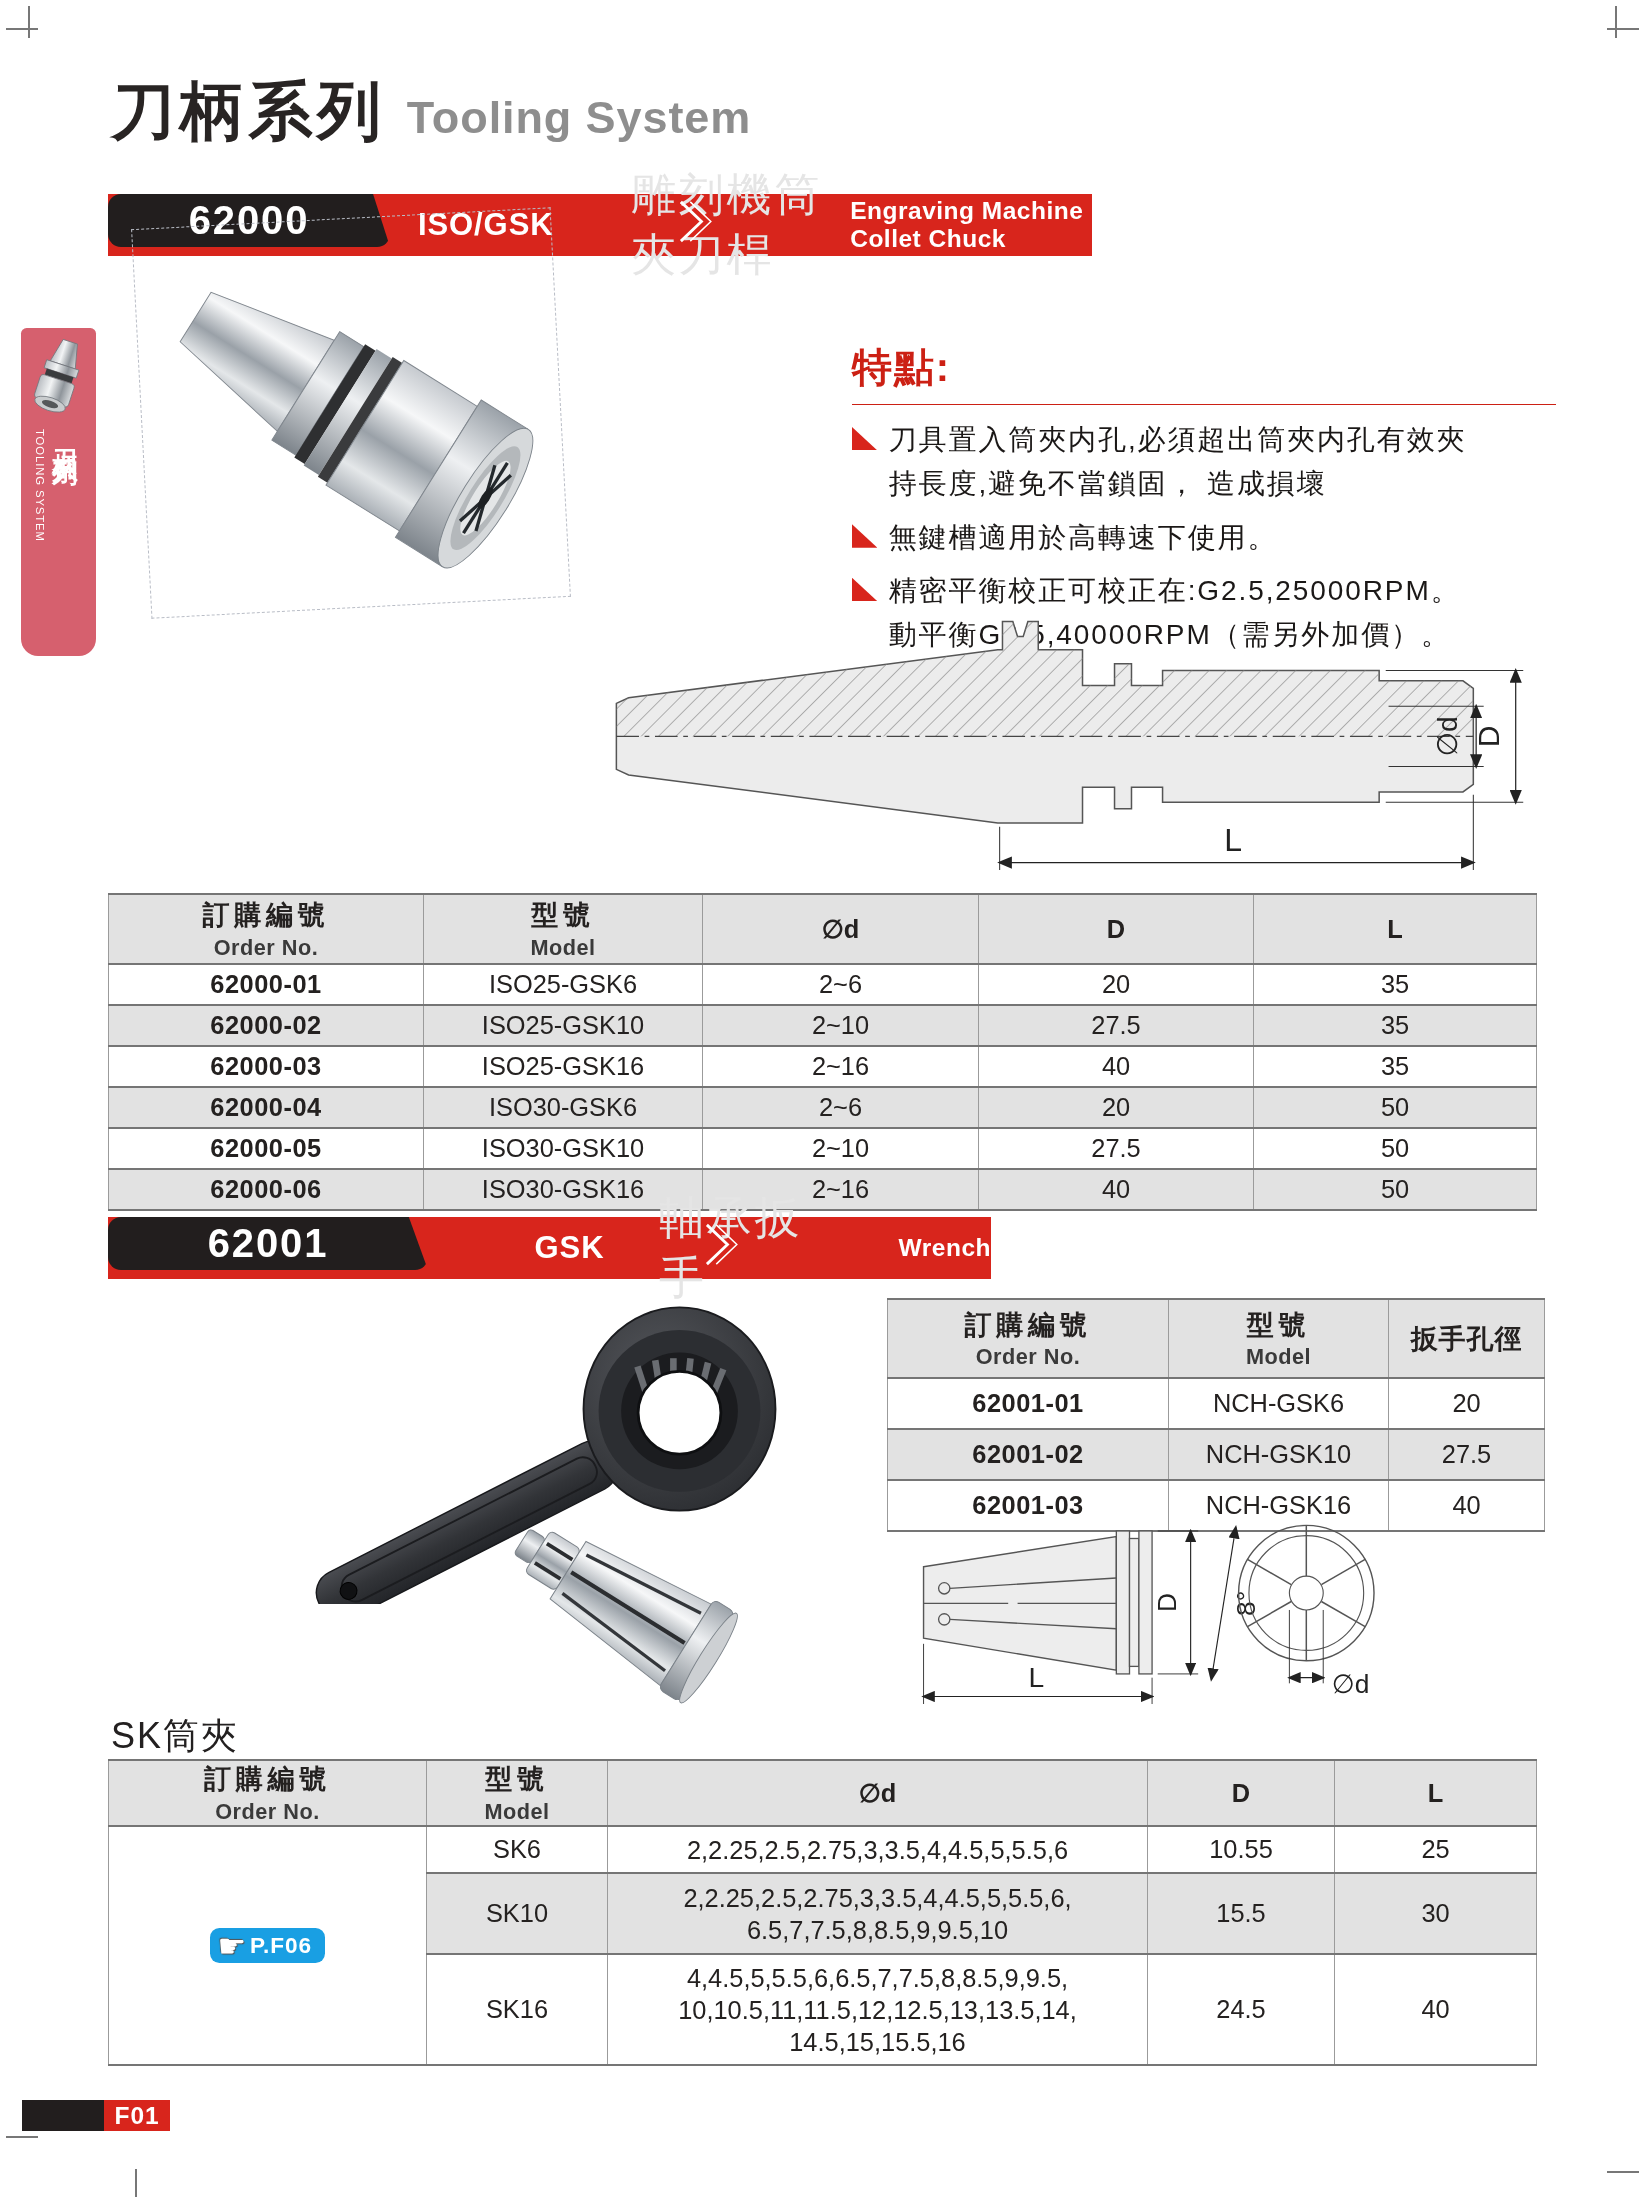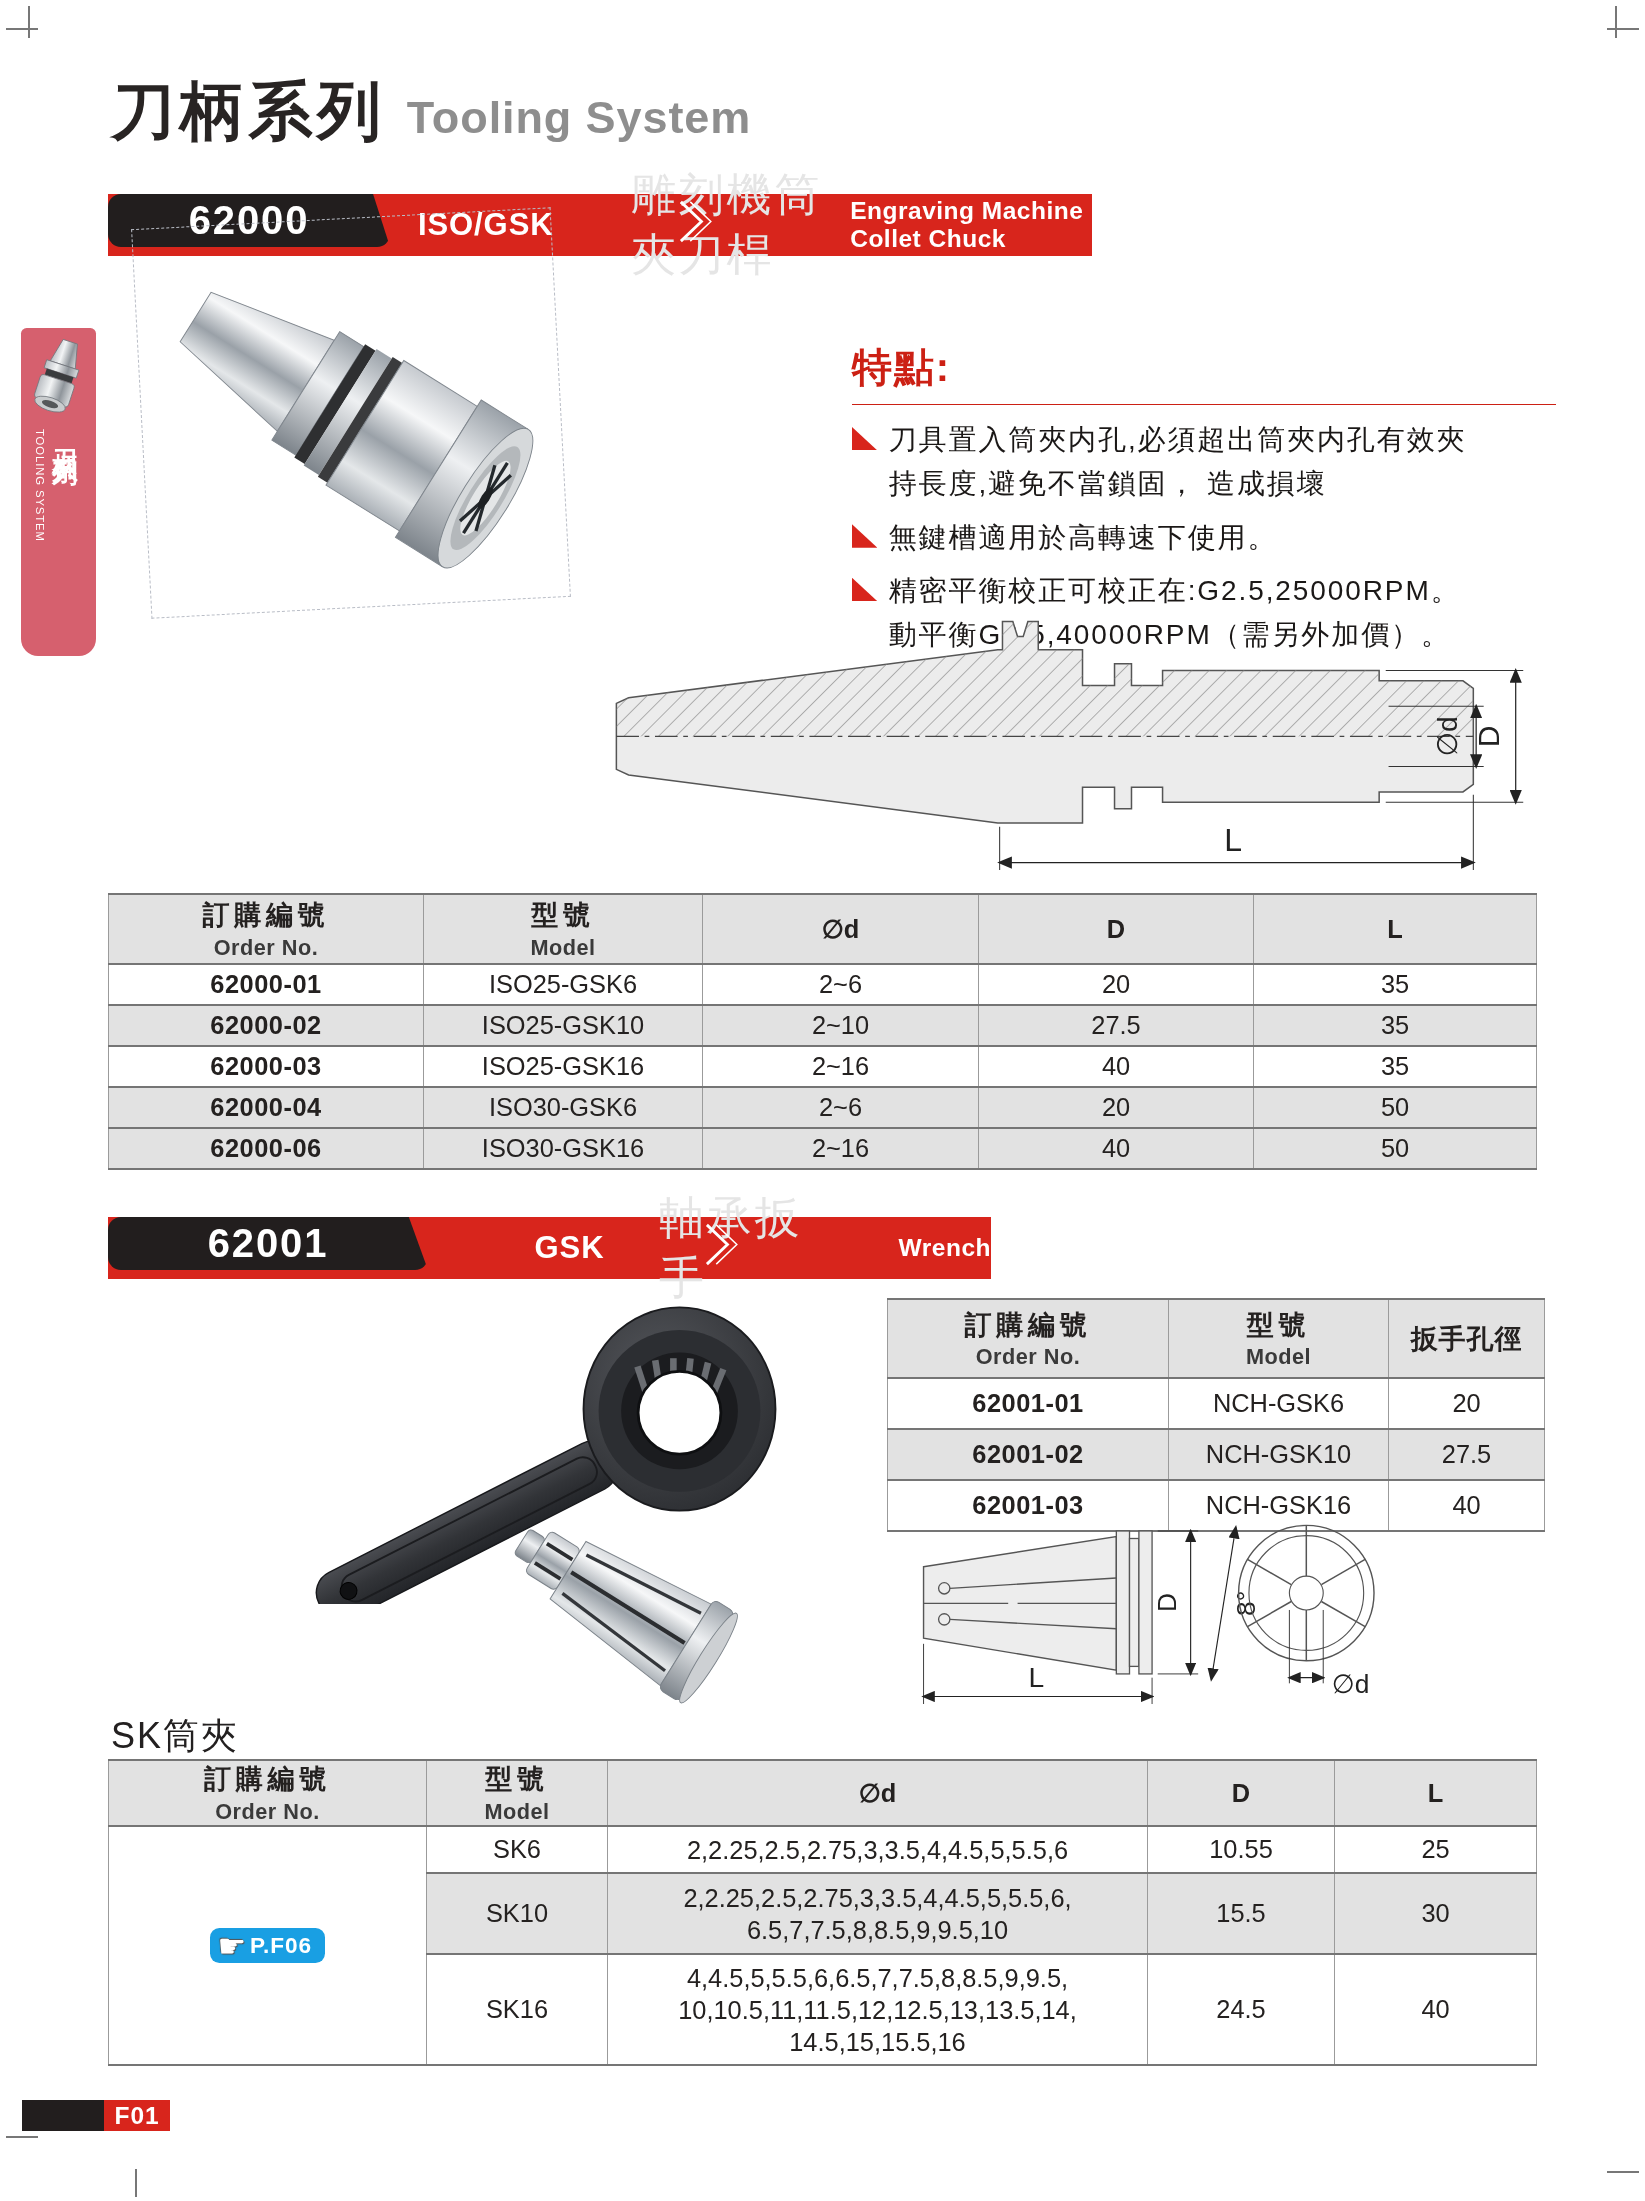--- a/index.html
+++ b/index.html
@@ -268,20 +268,27 @@
       <td>ISO25-GSK16</td>
       <td>2~16</td>
       <td>40</td>
       <td>35</td>
     </tr>
     <tr class="gray-row" style="height:41px;">
       <td class="c-order">62000-04</td>
       <td>ISO30-GSK6</td>
       <td>2~6</td>
       <td>20</td>
+      <td>50</td>
+    </tr>
+    <tr style="height:41px;">
+      <td class="c-order">62000-05</td>
+      <td>ISO30-GSK10</td>
+      <td>2~10</td>
+      <td>27.5</td>
       <td>50</td>
     </tr>
     <tr class="gray-row" style="height:41px;">
       <td class="c-order">62000-06</td>
       <td>ISO30-GSK16</td>
       <td>2~16</td>
       <td>40</td>
       <td>50</td>
     </tr>
   </tbody>

